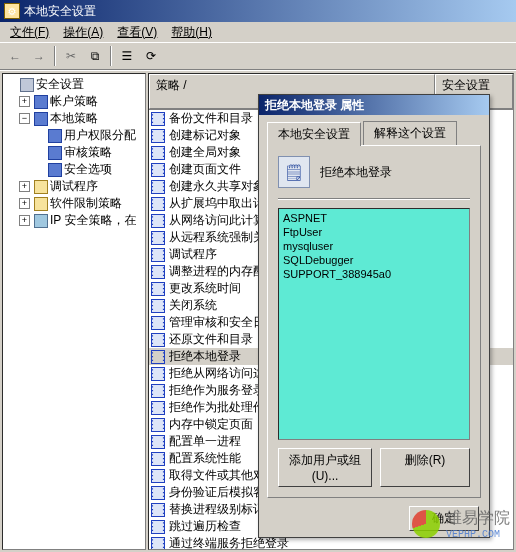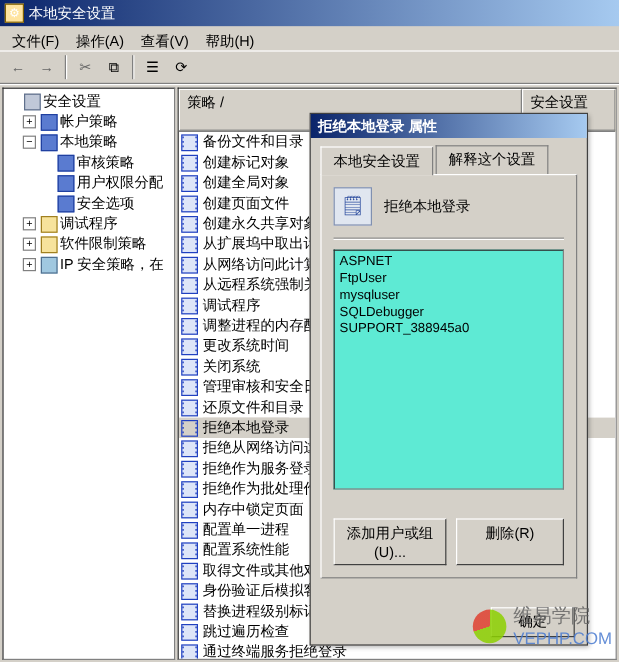--- a/index.html
+++ b/index.html
@@ -25,24 +25,25 @@
     width: 16px; height: 16px;
     background: #ffe4a0;
     border: 1px solid #806000;
     margin-right: 4px;
     display:flex;align-items:center;justify-content:center;
     font-size:10px;
   }
   .menubar {
     height: 20px;
     display: flex;
-    align-items: flex-start;
+    align-items: center;
     gap: 2px;
     background: #d4d0c8;
     padding: 2px 4px;
+    text-decoration: underline;
   }
   .menu-item { padding: 2px 6px; }
   .toolbar {
     height: 28px;
     display: flex;
     align-items: center;
     gap: 2px;
     padding: 2px 4px;
     border-top: 1px solid #fff;
     border-bottom: 1px solid #808080;
@@ -213,35 +214,34 @@
   .user-list div{line-height:14px;}
   .dlg-btn-row{display:flex;gap:8px;margin-top:8px;}
   .btn {
     border:1px solid #404040;
     border-top-color:#fff;border-left-color:#fff;
     background:#d4d0c8;
     padding:3px 6px;
     font-size:12px;
     min-width:90px;
     text-align:center;
-    margin-top:16px;
   }
   .dlg-footer{display:flex;justify-content:flex-end;padding:0 10px 6px 0;gap:6px;}
   .watermark{
     position:absolute;right:6px;bottom:12px;
     font-size:16px;color:#666;opacity:.85;
     display:flex;align-items:center;gap:6px;
     pointer-events:none;
     font-family: "Microsoft YaHei","SimHei",sans-serif;
   }
   .watermark .logo{
     width:28px;height:28px;border-radius:50%;
     background: conic-gradient(#8cd000 0 70%, #e04030 70% 100%);
   }
-  .watermark .small{font-size:14px;color:#4a7bd0;display:block;}
+  .watermark .small{font-size:10px;color:#4a7bd0;display:block;font-family:Liberation Mono, monospace;}
 </style>
 </head>
 <body>
 
 <div class="titlebar">
   <span class="titlebar-icon">⚙</span>
   <span>本地安全设置</span>
 </div>
 
 <div class="menubar">
@@ -284,28 +284,28 @@
             <div class="node">
               <span class="expander">−</span>
               <span class="ticon book"></span>
               <span>本地策略</span>
             </div>
             <ul>
               <li>
                   <div class="node">
                 <span class="expander blank"></span>
                 <span class="ticon book"></span>
-                <span>审核策略</span>
+                <span>用户权限分配</span>
               </div>
                 </li>
               <li>
                   <div class="node">
                 <span class="expander blank"></span>
                 <span class="ticon book"></span>
-                <span>用户权限分配</span>
+                <span>审核策略</span>
               </div>
                 </li>
               <li>
                   <div class="node">
                 <span class="expander blank"></span>
                 <span class="ticon book"></span>
                 <span>安全选项</span>
               </div>
                 </li>
             </ul>

